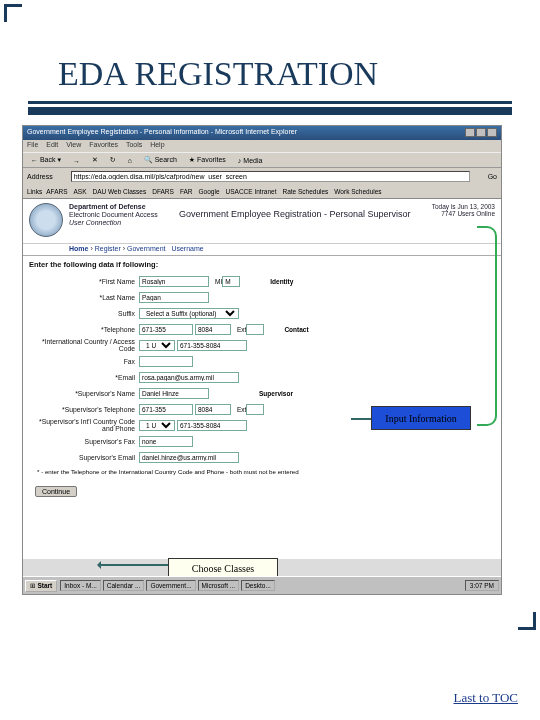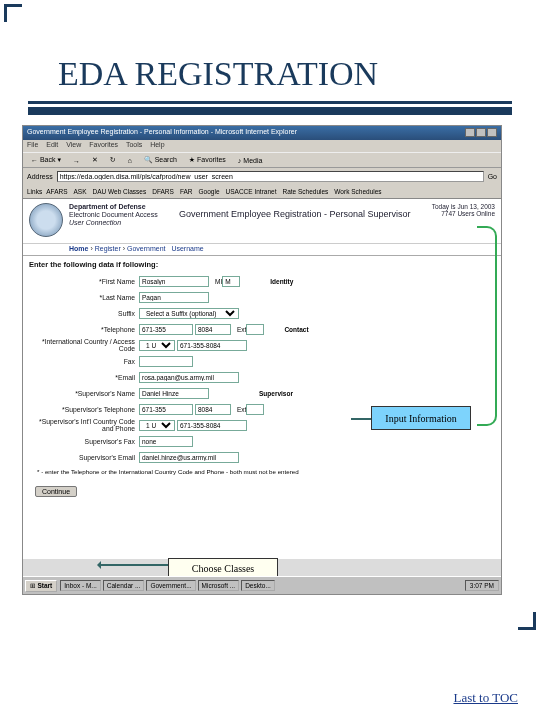--- a/index.html
+++ b/index.html
@@ -11,41 +11,41 @@
 .rule1 { height: 3px; background: #1a3a5c; margin: 8px 28px 0 28px; }
 .rule2 { height: 8px; background: #1a3a5c; margin: 3px 28px 0 28px; }
 .shot { margin: 10px 0 0 22px; width: 480px; height: 470px; background: #dcdcdc; border: 1px solid #888; position: relative; overflow: hidden; font-family: Tahoma, Arial, sans-serif; }
 .titlebar { height: 14px; background: linear-gradient(#3a6ea5,#2a4e7a); color: #fff; font-size: 7px; padding: 2px 4px; display: flex; justify-content: space-between; }
 .winbtns { display: flex; gap: 1px; }
 .winbtn { width: 10px; height: 9px; background: #c0c0c0; border: 1px solid #666; }
 .menubar { height: 12px; background: #d4d0c8; font-size: 7px; padding: 1px 4px; color: #333; }
 .menubar span { margin-right: 6px; }
 .toolbar { height: 16px; background: #d4d0c8; border-top: 1px solid #eee; border-bottom: 1px solid #999; font-size: 7px; padding: 2px 4px; display: flex; align-items: center; gap: 4px; }
 .tbtn { padding: 0 3px; border: 1px solid #d4d0c8; }
-.addrbar { height: 16px; background: #d4d0c8; font-size: 7px; display: flex; align-items: center; padding: 0 4px; gap: 4px; }
+.addrbar { height: 16px; background: #d4d0c8; font-size: 7px; display: flex; align-items: center; padding: 0 4px; gap: 18px; }
 .addrbar input { flex: 1; height: 11px; font-size: 7px; border: 1px inset #999; background: #fff; padding: 0 2px; }
 .linksbar { height: 15px; background: #d4d0c8; font-size: 6.5px; display: flex; align-items: center; padding: 0 4px; gap: 2px; border-bottom: 1px solid #888; }
 .link-item { padding: 0 2px; }
 .page { background: #fff; height: 360px; position: relative; }
 .header-row { display: flex; padding: 4px 6px 6px 6px; background: #fff; border-bottom: 1px solid #ccc; }
 .seal { width: 34px; height: 34px; border-radius: 50%; background: radial-gradient(#cde 40%, #68a 100%); border: 1px solid #567; margin-right: 6px; }
 .hdr-left { font-size: 7px; color: #223; line-height: 1.15; }
 .hdr-center { flex: 1; text-align: center; font-size: 9px; color: #223; padding-top: 6px; }
 .hdr-right { font-size: 6.5px; text-align: right; color: #223; }
 .bc { font-size: 7px; color: #1a3a8a; padding: 1px 6px 3px 46px; border-bottom: 1px solid #aaa; }
 .bc span.sep { color: #333; }
 .instr { font-size: 7.5px; font-weight: bold; padding: 4px 6px; color: #111; }
 .form { padding: 0 6px; position: relative; }
 .frow { display: flex; align-items: center; height: 16px; font-size: 6.8px; }
 .flbl { width: 110px; text-align: right; padding-right: 4px; color: #111; }
 .fin { height: 11px; border: 1px solid #7a9; background: #fff; padding: 0 2px; font-size: 6.5px; }
 .fin.w1 { width: 70px; } .fin.w2 { width: 100px; } .fin.w3 { width: 36px; } .fin.w4 { width: 54px; } .fin.w0 { width: 18px; }
 .sidelbl { font-size: 6.5px; margin-left: 6px; }
 .bracket { position: absolute; right: 4px; top: 100px; width: 20px; height: 200px; border-right: 2px solid #3a5; border-top: 2px solid #3a5; border-bottom: 2px solid #3a5; border-top-right-radius: 10px; border-bottom-right-radius: 10px; }
-.call1 { position: absolute; right: 30px; top: 280px; width: 100px; height: 24px; background: #7dd3fc; border: 1px solid #333; font-family: "Times New Roman", serif; font-size: 10px; text-align: center; line-height: 24px; }
+.call1 { position: absolute; right: 30px; top: 280px; width: 100px; height: 24px; background: #1d4ed8; border: 1px solid #333; font-family: "Times New Roman", serif; font-size: 10px; text-align: center; line-height: 24px; }
 .call1-line { position: absolute; right: 130px; top: 292px; width: 20px; height: 2px; background: #366; }
 .cont-row { padding: 2px 6px; }
 .cont-btn { font-size: 7px; padding: 1px 6px; border: 1px solid #777; background: #d4d0c8; border-radius: 2px; cursor: pointer; }
 .call2 { position: absolute; left: 145px; top: 432px; width: 110px; height: 20px; background: #fffff0; border: 1px solid #333; font-family: "Times New Roman", serif; font-size: 10px; text-align: center; line-height: 20px; }
 .arrow2 { position: absolute; left: 75px; top: 438px; width: 70px; height: 2px; background: #366; }
 .arrow2::before { content: ""; position: absolute; left: -5px; top: -3px; border: 4px solid transparent; border-right-color: #366; }
 .taskbar { position: absolute; bottom: 0; left: 0; right: 0; height: 18px; background: #c0c0c0; border-top: 1px solid #fff; display: flex; align-items: center; font-size: 6.5px; }
 .start { background: #d4d0c8; border: 1px outset #fff; padding: 1px 4px; margin: 0 2px; display: flex; align-items: center; gap: 2px; }
 .taskbtn { border: 1px inset #aaa; padding: 1px 3px; margin: 0 1px; }
 .tray { margin-left: auto; border: 1px inset #aaa; padding: 1px 4px; margin-right: 2px; }

